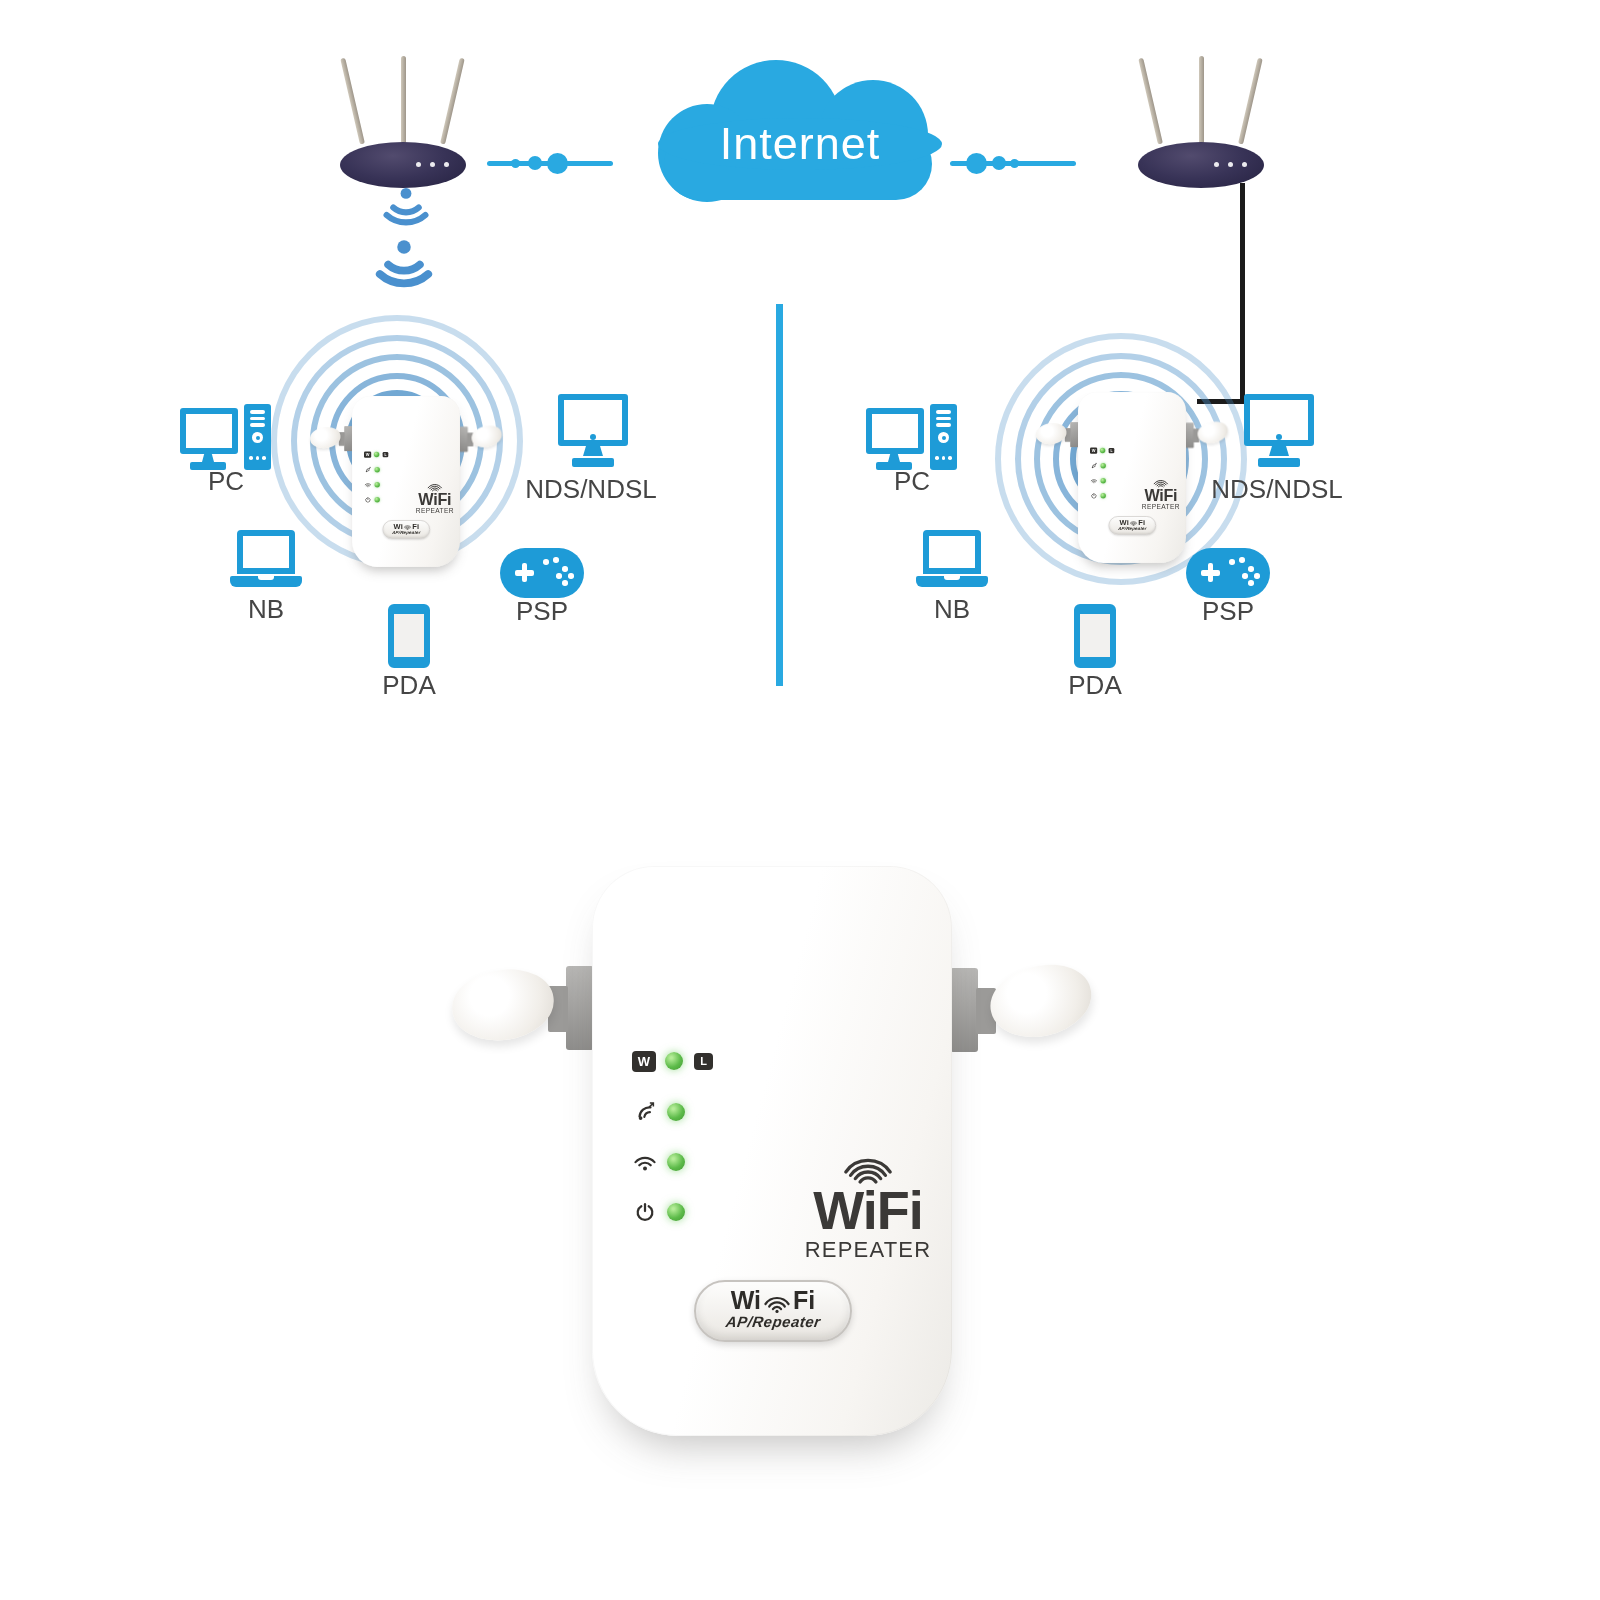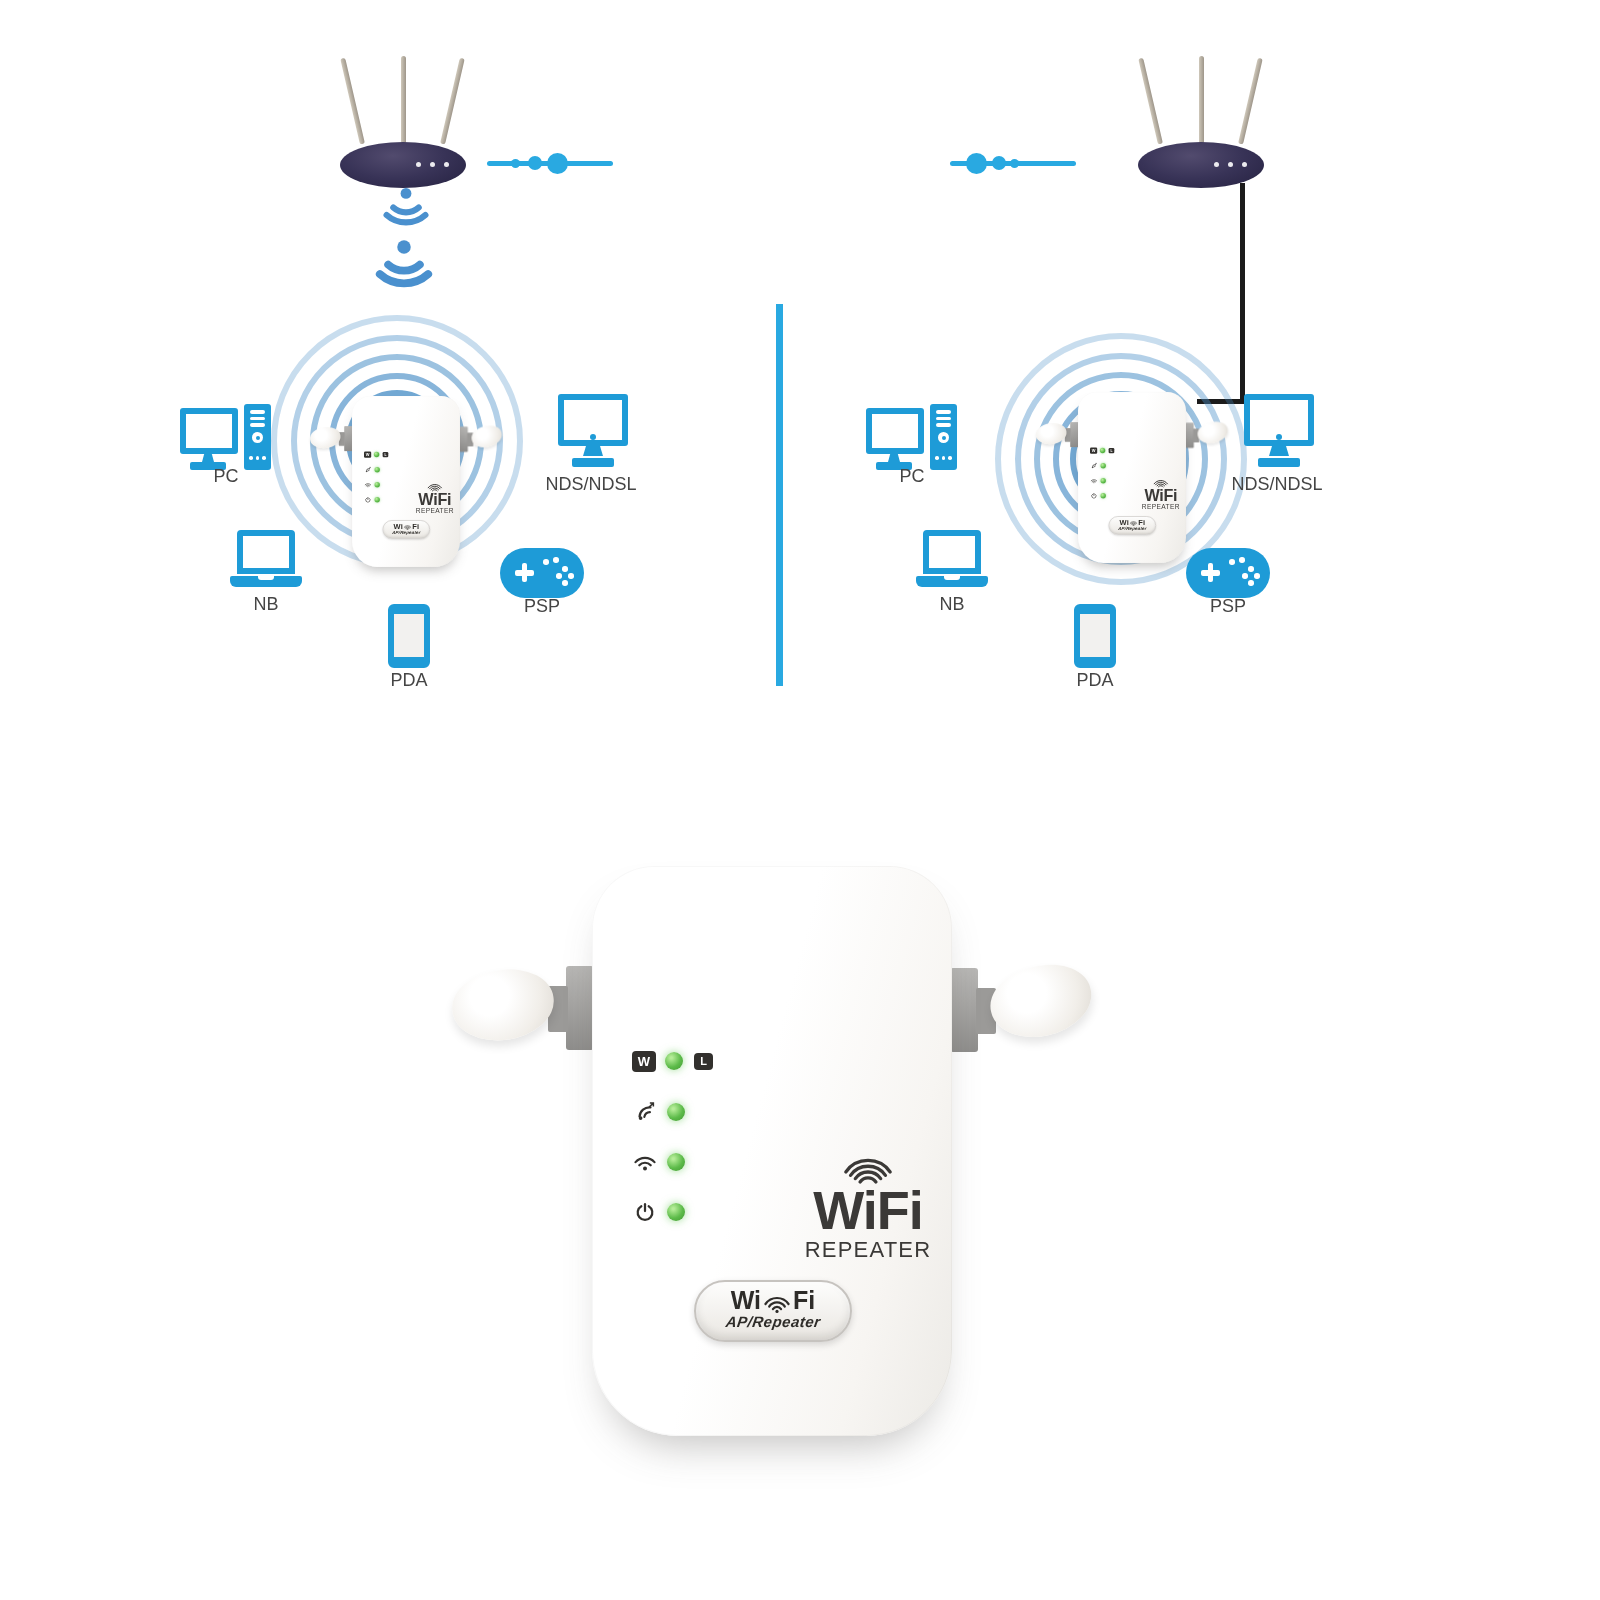--- a/index.html
+++ b/index.html
@@ -70,21 +70,21 @@
   .wifi-word{font-size:54px;font-weight:bold;line-height:.82;letter-spacing:-1px;}
   .repeater-word{font-size:22px;letter-spacing:1.2px;margin-top:5px;}
   .oval-btn{position:absolute;z-index:3;left:102px;top:414px;width:158px;height:62px;border-radius:32px;
             background:linear-gradient(180deg,#fdfdfc,#eae7e2);border:2px solid #c6c3bf;
             box-shadow:inset 0 -4px 8px rgba(0,0,0,.10),inset 0 2px 3px rgba(255,255,255,.9),0 3px 7px rgba(0,0,0,.14);
             color:#2e2c29;display:flex;flex-direction:column;align-items:center;box-sizing:border-box;}
   .btn-line1{display:flex;align-items:flex-end;gap:3px;margin-top:6px;font-size:25px;font-weight:bold;line-height:1;}
   .btn-line2{font-size:15px;font-weight:bold;font-style:italic;transform:skewX(-8deg);letter-spacing:.5px;margin-top:0;}
 
   
-  .dev-label{position:absolute;text-align:center;font-size:18px;color:#454545;}
+  .dev-label{position:absolute;text-align:center;font-size:26px;color:#454545;}
   .icon-pc{position:absolute;width:92px;height:72px;}
   .pc-mon{position:absolute;left:0;top:4px;width:46px;height:34px;background:#fff;
           border:6px solid #1e9bd7;border-radius:3px;}
   .pc-neck{position:absolute;left:22px;top:50px;width:12px;height:8px;background:#1e9bd7;
            clip-path:polygon(18% 0,82% 0,100% 100%,0 100%);}
   .pc-base{position:absolute;left:10px;top:58px;width:36px;height:8px;background:#1e9bd7;border-radius:2px;}
   .pc-tower{position:absolute;left:64px;top:0;width:27px;height:66px;background:#1e9bd7;border-radius:3px;}
   .pc-bar{position:absolute;left:6px;width:15px;height:3.5px;background:#fff;border-radius:2px;}
   .pc-cir{position:absolute;left:8px;top:28px;width:11px;height:11px;background:#fff;border-radius:50%;}
   .pc-cir::after{content:"";position:absolute;left:3.5px;top:3.5px;width:4px;height:4px;background:#1e9bd7;border-radius:50%;}
@@ -131,20 +131,27 @@
     <div class="antenna" style="left:22px;transform:rotate(-13deg);"></div>
     <div class="antenna" style="left:63px;"></div>
     <div class="antenna" style="left:102px;transform:rotate(13deg);"></div>
     <div class="router-body">
       <div class="router-dot" style="left:76px;"></div>
       <div class="router-dot" style="left:90px;"></div>
       <div class="router-dot" style="left:104px;"></div>
     </div>
   </div>
 
+  <div class="cloud">
+    <div class="c1"></div>
+    <div class="c2"></div>
+    <div class="c3"></div>
+    <div class="cbase"></div>
+    <div class="cloud-text">Internet</div>
+  </div>
 
   <div class="link" style="left:487px;top:152px;">
     <div class="bar"></div>
     <div class="ldot" style="left:24px;top:6.5px;width:9px;height:9px;"></div>
     <div class="ldot" style="left:41px;top:4px;width:14px;height:14px;"></div>
     <div class="ldot" style="left:60px;top:0.5px;width:21px;height:21px;"></div>
   </div>
   <div class="link" style="left:950px;top:152px;">
     <div class="bar"></div>
     <div class="ldot" style="left:16px;top:0.5px;width:21px;height:21px;"></div>

